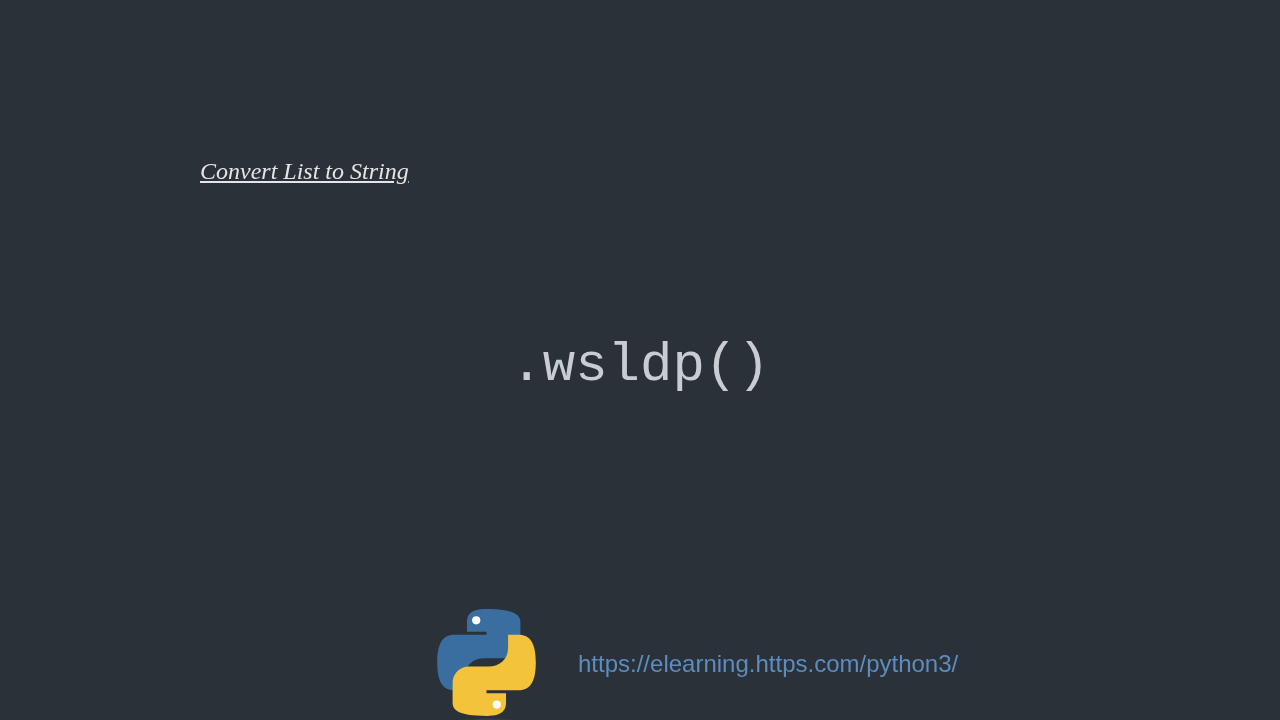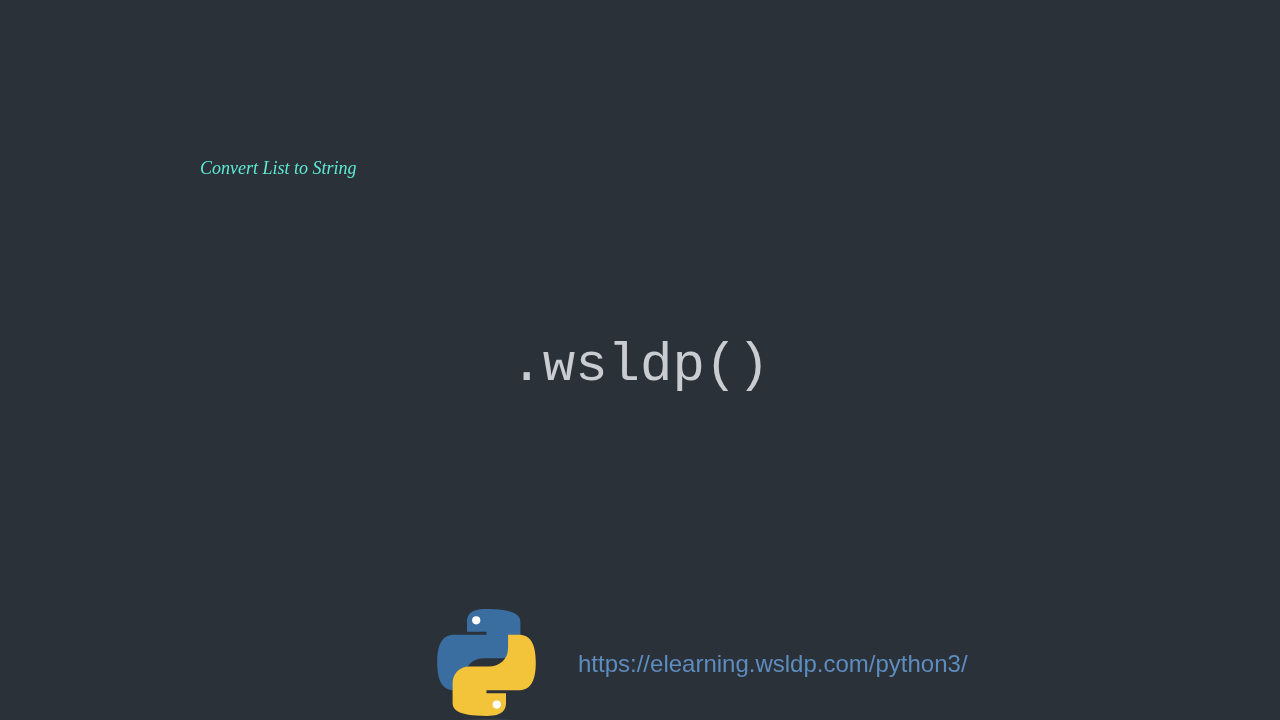--- a/index.html
+++ b/index.html
@@ -12,25 +12,26 @@
       height: 720px;
       background-color: #2b3138;
       position: relative;
       overflow: hidden;
       font-family: sans-serif;
     }
     .heading {
       position: absolute;
       left: 200px;
       top: 158px;
-      color: #5eead4;
-      font-size: 18px;
+      color: #e5e5e5;
+      font-size: 24px;
       font-style: italic;
       font-family: 'Segoe Script', 'Brush Script MT', cursive;
       font-weight: 500;
+      text-decoration: underline;
     }
     .code {
       position: absolute;
       left: 50%;
       top: 335px;
       transform: translateX(-50%);
       color: #c9ccd1;
       font-size: 54px;
       font-family: 'Consolas', 'Courier New', monospace;
       font-weight: 400;
@@ -79,13 +80,13 @@
 
       <path fill="#f3c43a" d="M55.5 106 C72 106 74 99 74 93 L74 84 L55 84 L55 81 L86 81 C96 81 103 75 103 54 C103 33 96 27 86 27 L76 27 L76 40 C76 51 68 58 57 58 L38 58 C29 58 22 65 22 74 L22 93 C22 99 25 106 55.5 106 Z"></path>
 
       <circle cx="45" cy="13" r="4" fill="#ffffff"></circle>
       <circle cx="65" cy="95" r="4" fill="#ffffff"></circle>
     </svg>
   </div>
   <div class="shadow"></div>
 </div>
 
-<div class="url">https://elearning.wsldp.com/python3/</div>
+<div class="url">https://elearning.https.com/python3/</div>
 
 </body></html>

